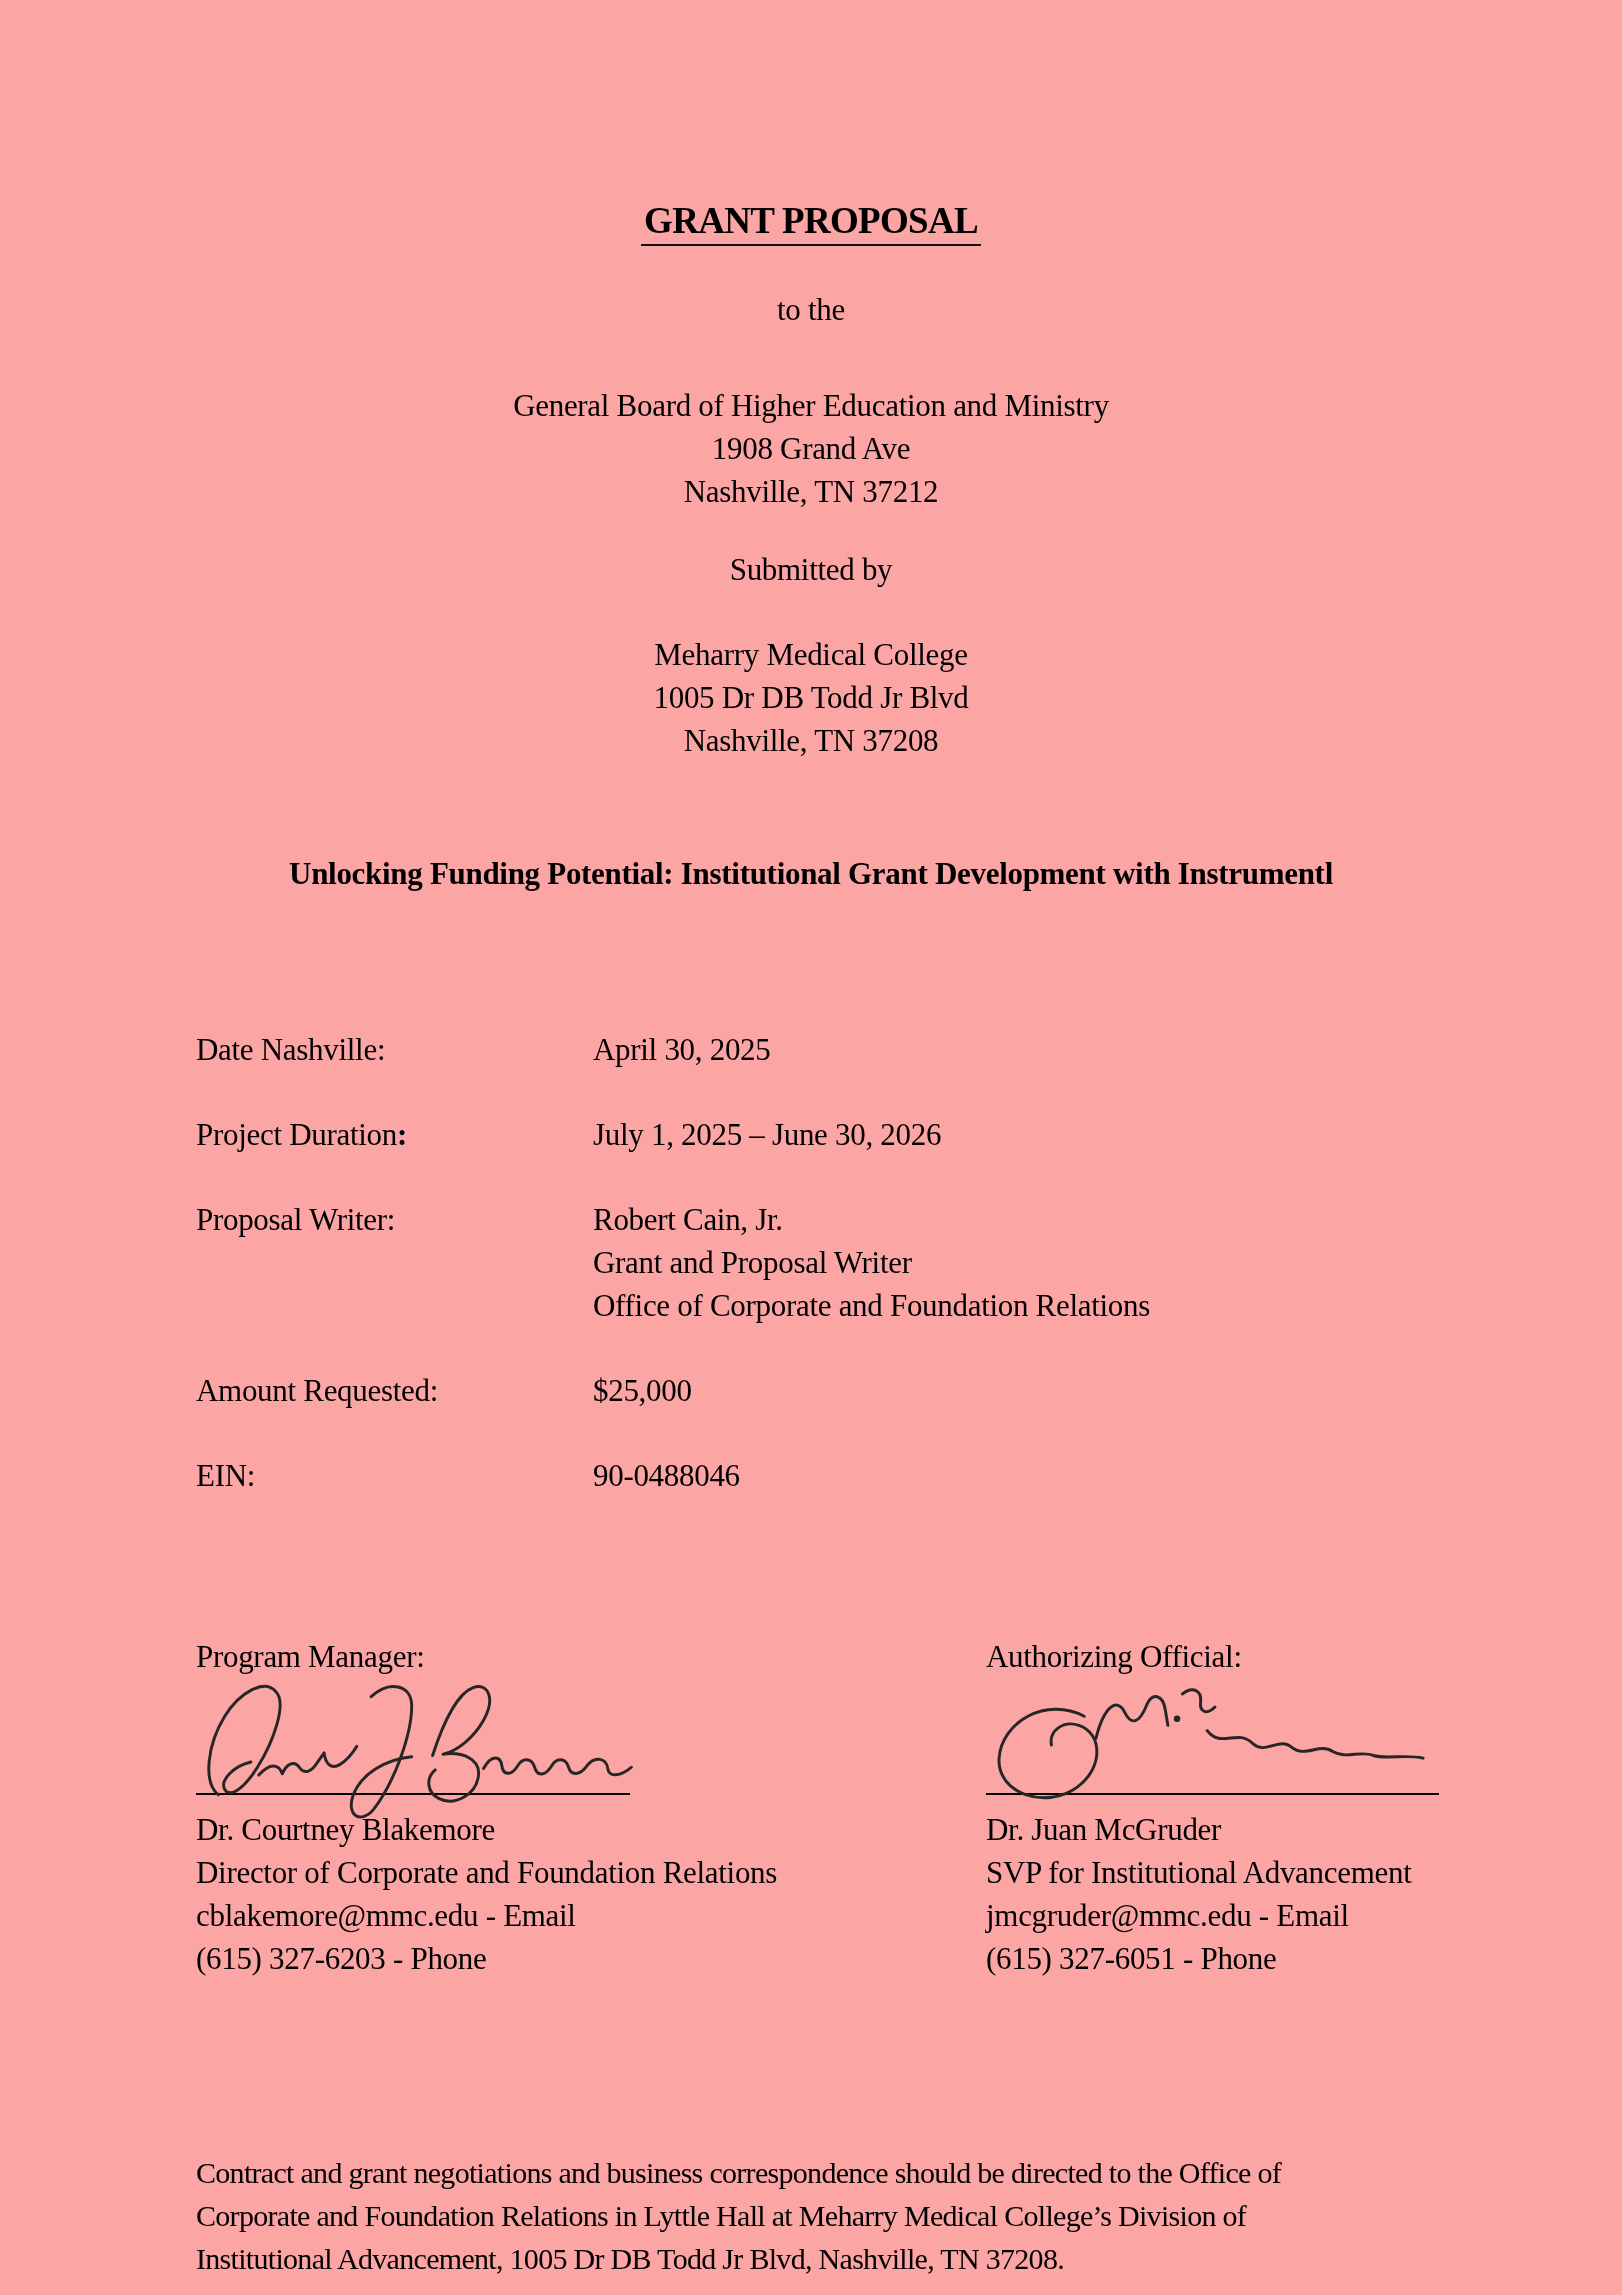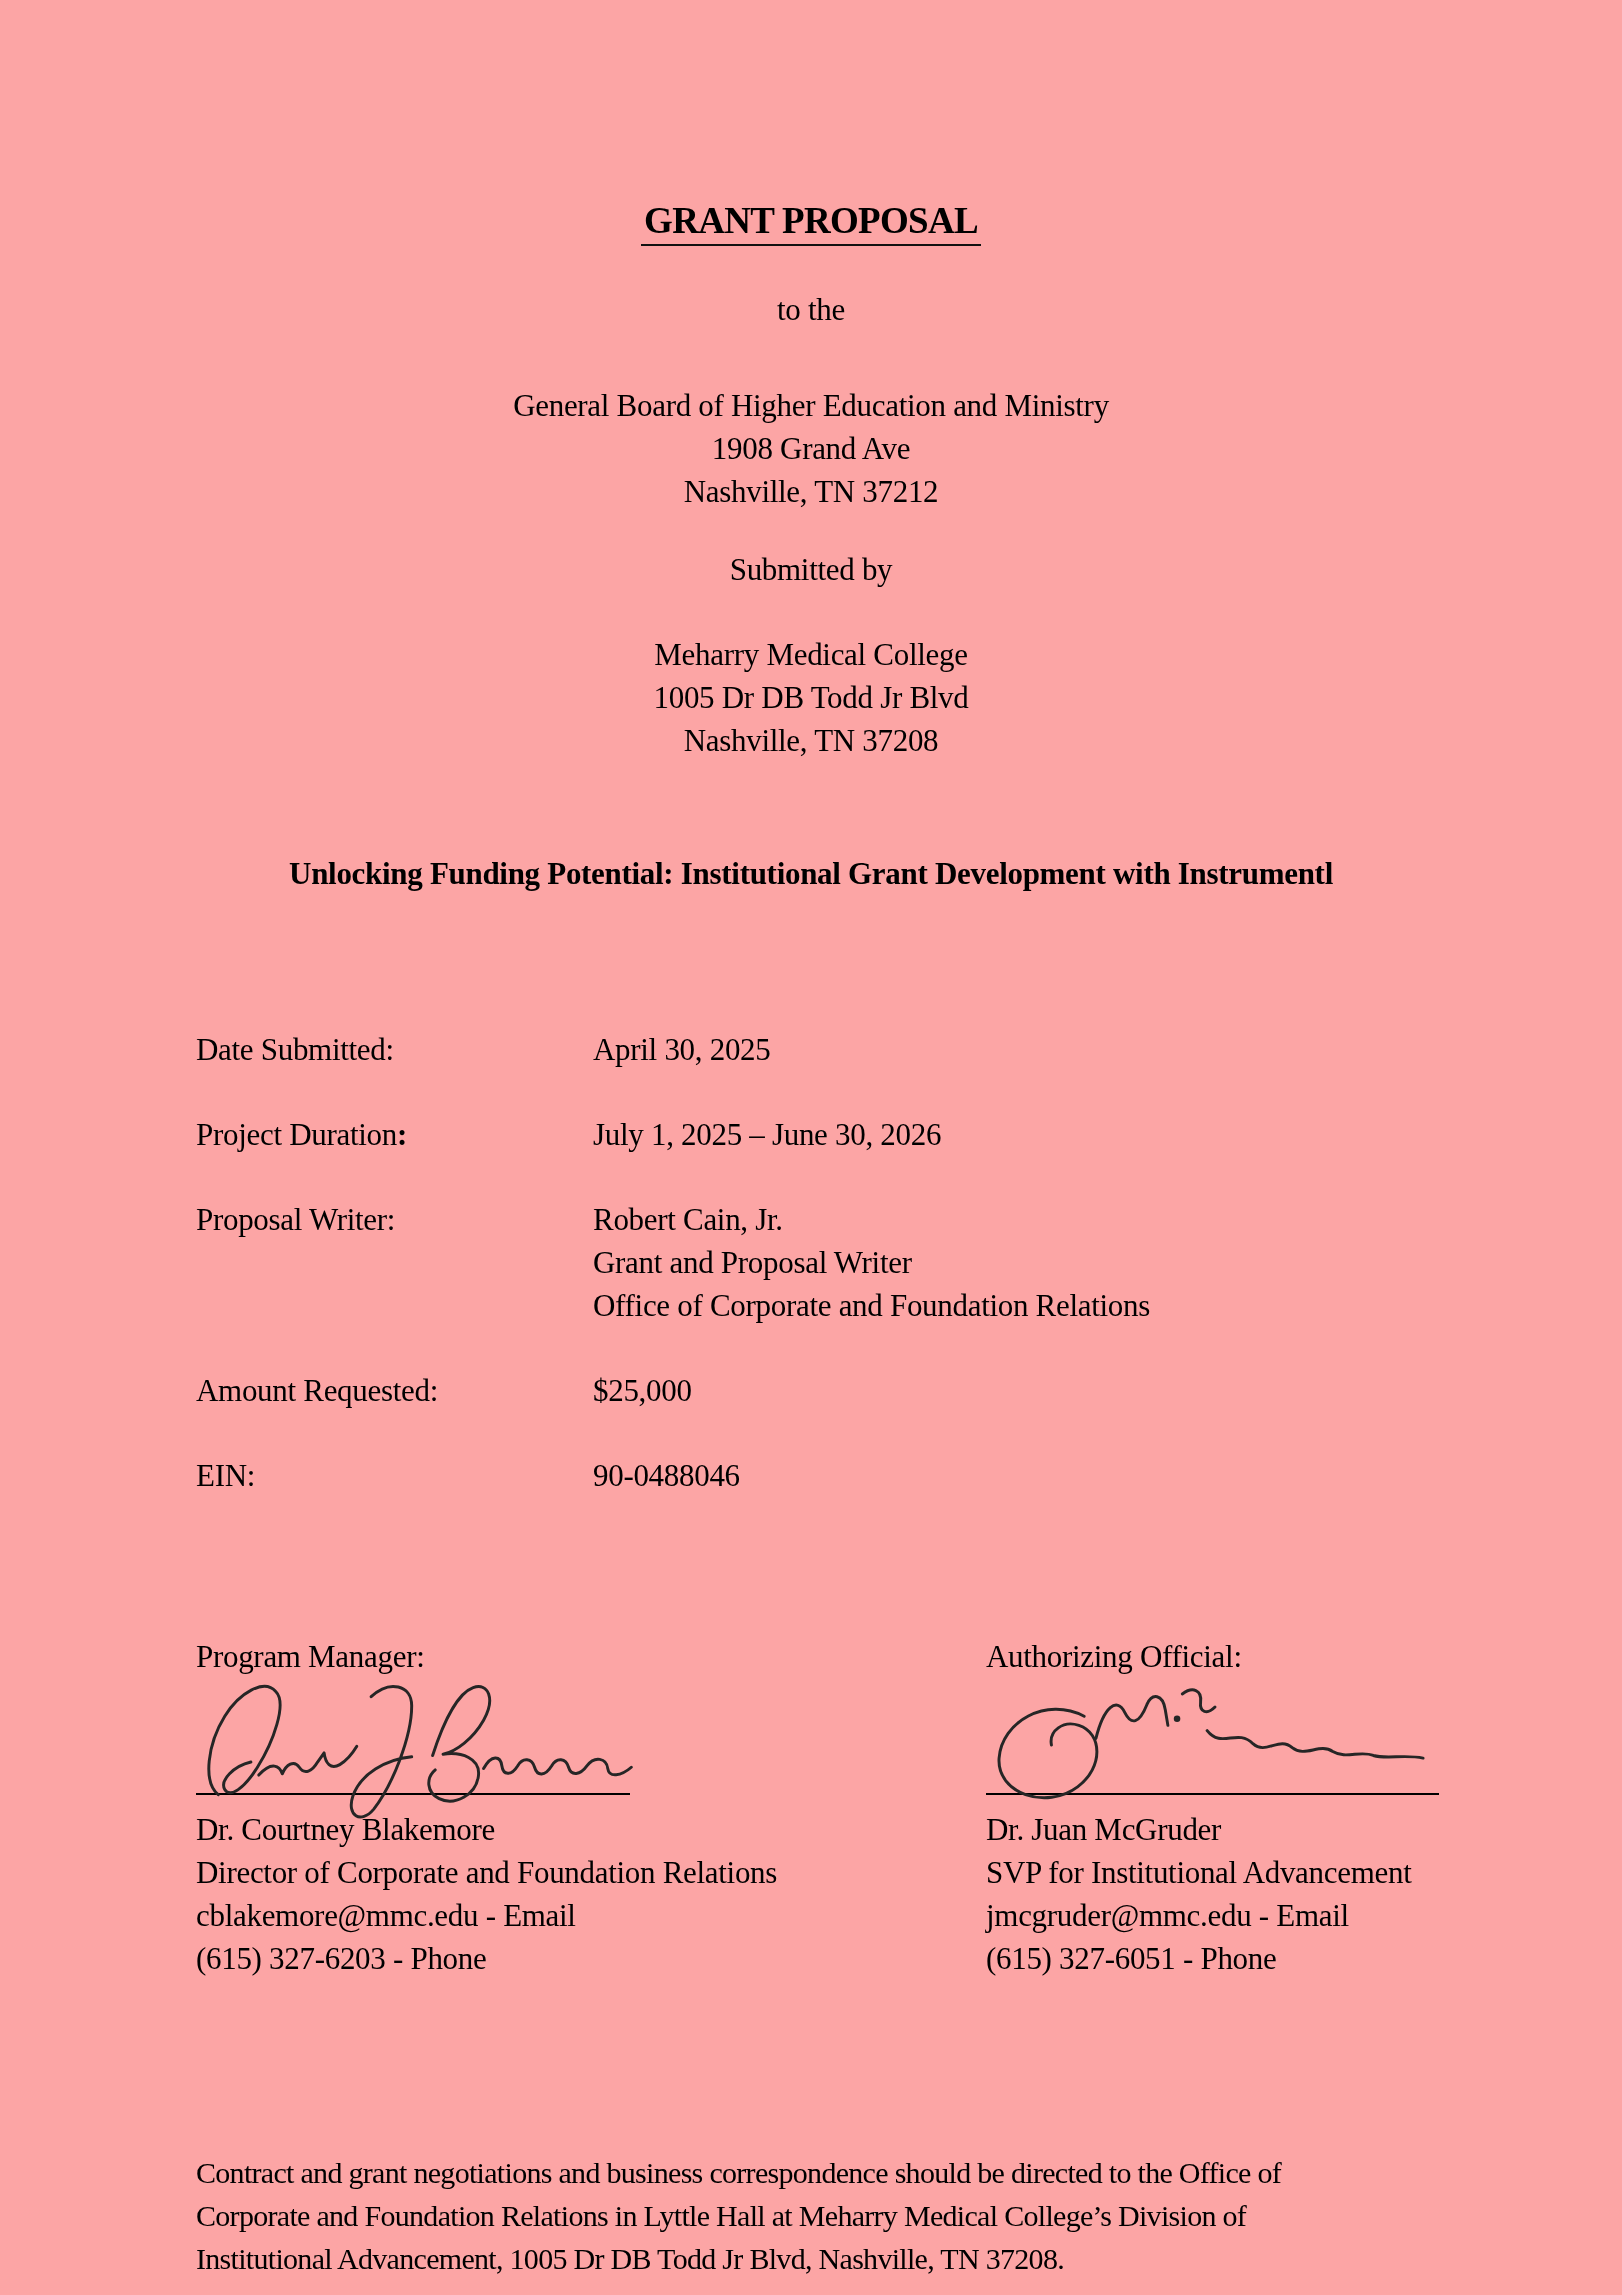--- a/index.html
+++ b/index.html
@@ -78,21 +78,21 @@
     <div>Meharry Medical College</div>
     <div>1005 Dr DB Todd Jr Blvd</div>
     <div>Nashville, TN 37208</div>
   </div>
 
   <div class="abs centered project-title">Unlocking Funding Potential: Institutional Grant Development with Instrumentl</div>
 
   <div class="abs details">
 
     <div class="detail-row">
-      <div class="detail-label"><span>Date Submitted</span><span>:</span></div>
+      <div class="detail-label"><span>Date Nashville</span><span>:</span></div>
       <div class="detail-values">
         <div>April 30, 2025</div>
       </div>
     </div>
 
     <div class="detail-row">
       <div class="detail-label"><span>Project Duration</span><span class="bold">:</span></div>
       <div class="detail-values">
         <div>July 1, 2025 – June 30, 2026</div>
       </div>

